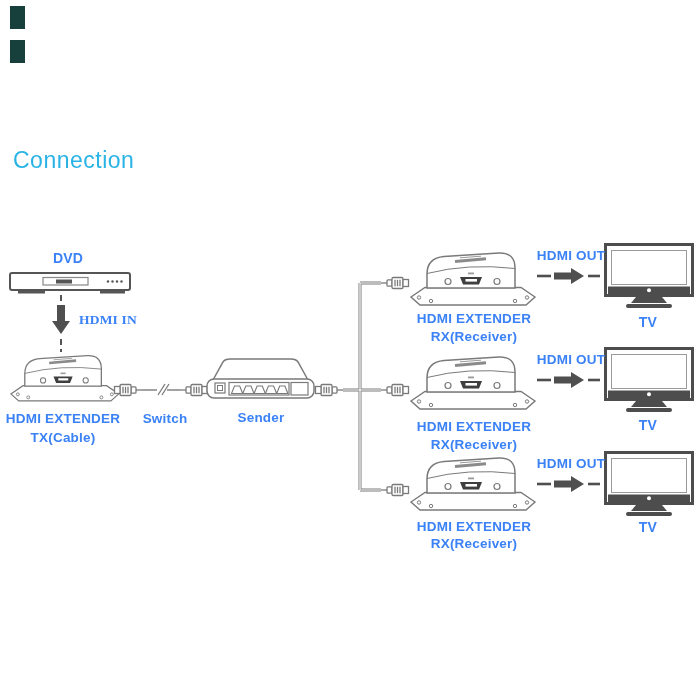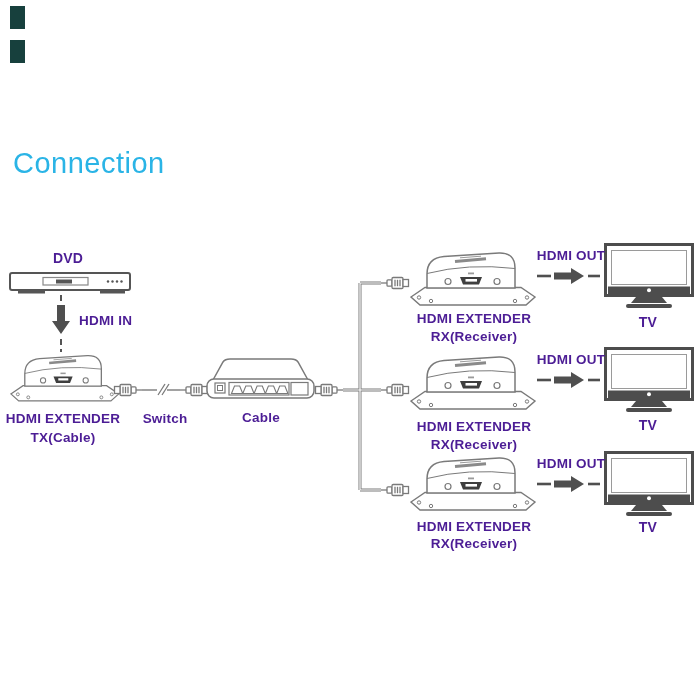--- a/index.html
+++ b/index.html
@@ -1,25 +1,25 @@
 <!DOCTYPE html>
 <html><head>
 <meta charset="utf-8">
 <style>
   * { margin:0; padding:0; box-sizing:border-box; }
   html,body { width:700px; height:700px; background:#ffffff; }
   body { font-family:"Liberation Sans", sans-serif; position:relative; overflow:hidden; }
   .stage { position:absolute; left:0; top:0; width:700px; height:700px; }
   svg.canvas { position:absolute; left:0; top:0; }
-  .title { position:absolute; left:13px; top:147px; font-size:29px; font-weight:400;
+  .title { position:absolute; left:13px; top:147px; font-size:23px; font-weight:400;
            color:#2ab4e6; letter-spacing:0.5px; white-space:nowrap; }
   .lbl { position:absolute; transform:translate(-50%,-50%); font-weight:bold;
-         font-size:13.5px; color:#4c1d95; white-space:nowrap; letter-spacing:0.2px; }
+         font-size:13.5px; color:#3b82f6; white-space:nowrap; letter-spacing:0.2px; }
   .lbl.big { font-size:14px; }
-  .lbl.left-anchor { transform:translate(0,-50%); }
+  .lbl.left-anchor { transform:translate(0,-50%);font-family:Liberation Serif, serif; }
   .corner-mark { position:absolute; left:10px; width:15px; height:23px; background:#17403d; }
   .corner-mark.m1 { top:6px; }
   .corner-mark.m2 { top:40px; }
 </style>
 </head>
 <body>
 
 <div class="stage">
 
   <div class="corner-mark m1"></div>
@@ -150,21 +150,21 @@
     <use href="#tv" transform="translate(604,451)"></use>
   </svg>
 
   <div class="lbl big" style="left:68px; top:258px">DVD</div>
   <div class="lbl left-anchor" style="left:79px; top:320px">HDMI IN</div>
 
   <div class="lbl" style="left:63px; top:418px">HDMI EXTENDER</div>
   <div class="lbl" style="left:63px; top:437px">TX(Cable)</div>
 
   <div class="lbl" style="left:165px; top:418px">Switch</div>
-  <div class="lbl" style="left:261px; top:417px">Cable</div>
+  <div class="lbl" style="left:261px; top:417px">Sender</div>
 
   <div class="lbl" style="left:474px; top:318px">HDMI EXTENDER</div>
   <div class="lbl" style="left:474px; top:336px">RX(Receiver)</div>
   <div class="lbl" style="left:474px; top:426px">HDMI EXTENDER</div>
   <div class="lbl" style="left:474px; top:444px">RX(Receiver)</div>
   <div class="lbl" style="left:474px; top:526px">HDMI EXTENDER</div>
   <div class="lbl" style="left:474px; top:543px">RX(Receiver)</div>
 
   <div class="lbl" style="left:571px; top:255px">HDMI OUT</div>
   <div class="lbl" style="left:571px; top:359px">HDMI OUT</div>

